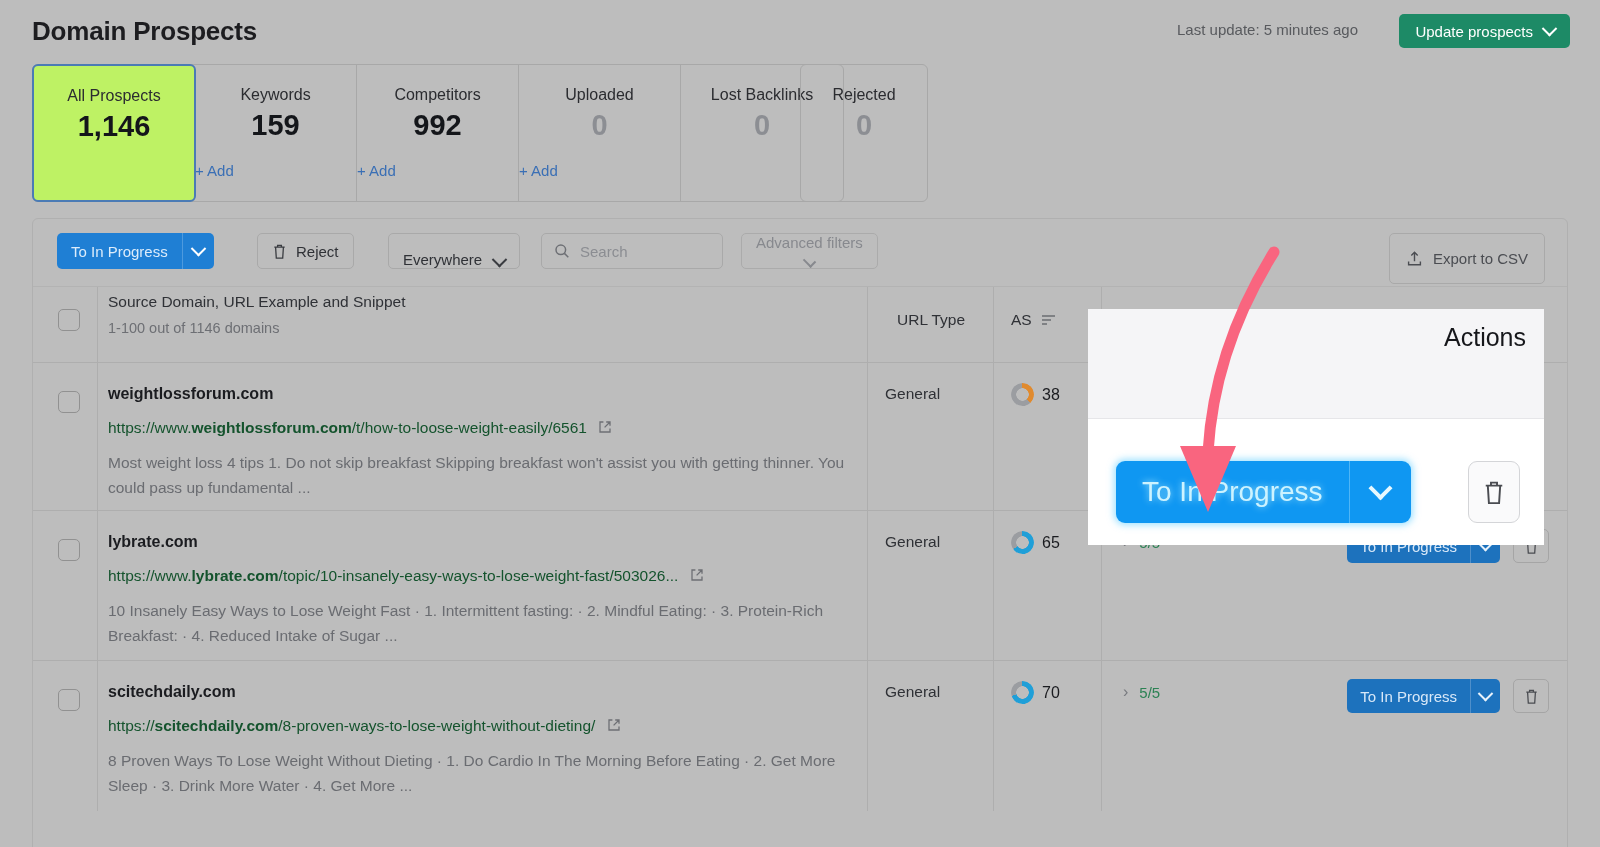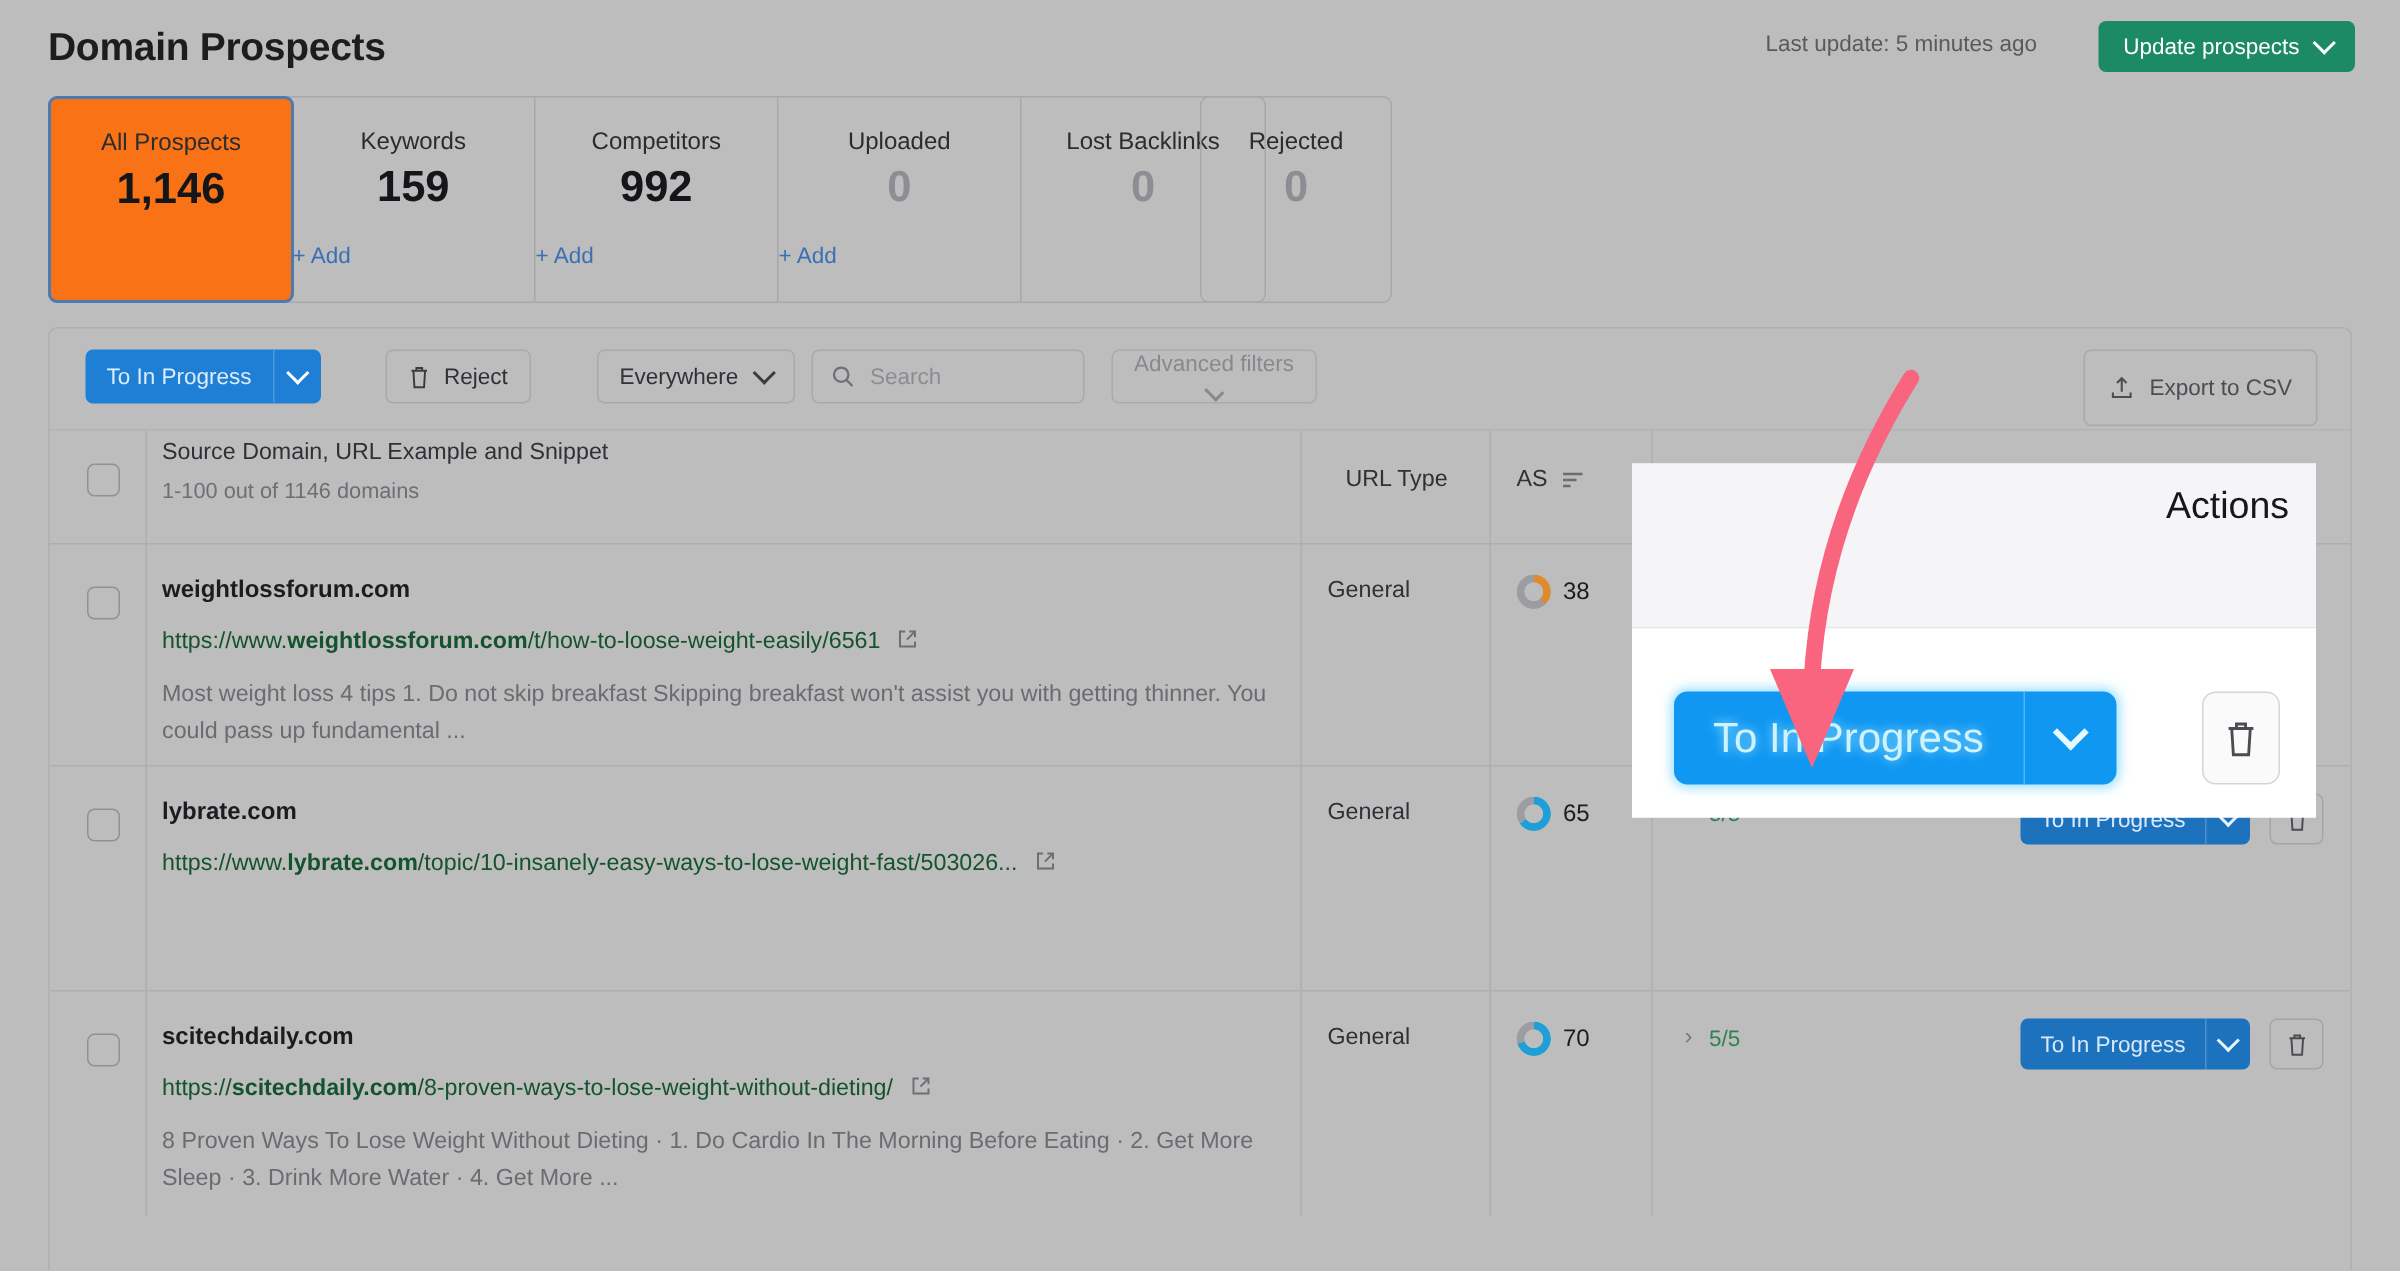--- a/index.html
+++ b/index.html
@@ -69,21 +69,21 @@
     position: absolute; left: 0; right: 0; top: 44px;
     text-align: center;
     font-size: 29px; font-weight: bold; color: #14161a;
   }
   .tab-value.muted { color: #8c8e93; font-weight: bold; }
   .tab-add {
     position: absolute; left: 0; right: 0; top: 97px;
     font-size: 15px; color: #3a6fb5; cursor: pointer;
   }
   .tab.selected {
-    background: #f97316;
+    background: #bef264;
     border: 2px solid #4b7bb5;
     border-radius: 6px;
     margin: -1px;
     width: 164px; height: 138px;
     z-index: 2;
   }
   .tab-rejected-wrap {
     position: absolute; left: 800px; top: 64px;
     width: 128px; height: 138px;
     border: 1px solid #a8a8a8;
@@ -117,21 +117,21 @@
     border-left: 1px solid #4d9ade; color: #ffffff;
   }
   .tb-btn {
     position: absolute; top: 14px; height: 36px;
     border: 1px solid #a9a9a9; border-radius: 5px;
     display: flex; align-items: center; gap: 9px;
     padding: 0 14px; cursor: pointer;
     font-size: 15px; color: #2f3136; white-space: nowrap;
   }
   .tb-reject { left: 224px; }
-  .tb-everywhere { left: 365px; gap: 12px; }
+  .tb-everywhere { left: 355px; gap: 12px; align-items: flex-end; }
   .tb-search {
     position: absolute; left: 508px; top: 14px;
     width: 182px; height: 36px;
     border: 1px solid #a9a9a9; border-radius: 5px;
     display: flex; align-items: center; gap: 10px; padding: 0 12px;
   }
   .tb-search input {
     border: none; background: transparent; outline: none;
     font-size: 15px; color: #2f3136; width: 130px;
     font-family: "Liberation Sans", sans-serif;
@@ -400,20 +400,21 @@
       <div class="row-cb cb"></div>
       <div class="r-domain">lybrate.com</div>
       <div class="r-url">
         <span>https://www.</span><b>lybrate.com</b><span>/topic/10-insanely-easy-ways-to-lose-weight-fast/503026...</span>
         <span class="extlink ico">
           <svg width="14" height="14" viewBox="0 0 14 14" fill="none" stroke="#6d6f74" stroke-width="1.3">
             <path d="M5.4 2H2v10h10V8.6M8.2 2H12v3.8M12 2L6.6 7.4"></path>
           </svg>
         </span>
       </div>
+      <div class="r-snip">10 Insanely Easy Ways to Lose Weight Fast · 1. Intermittent fasting: · 2. Mindful Eating: · 3. Protein-Rich Breakfast: · 4. Reduced Intake of Sugar ...</div>
       <div class="r-type">General</div>
       <div class="r-as">
         <span class="donut" style="background:conic-gradient(#1f9fd8 0deg 234deg,#9b9da1 234deg 360deg);
                      -webkit-mask:radial-gradient(circle, transparent 6px, #000 6.5px);
                      mask:radial-gradient(circle, transparent 6px, #000 6.5px);"></span>
         <span class="num">65</span>
       </div>
       <div class="r-score">
         <span class="gchev">›</span>
         <span>5/5</span>

